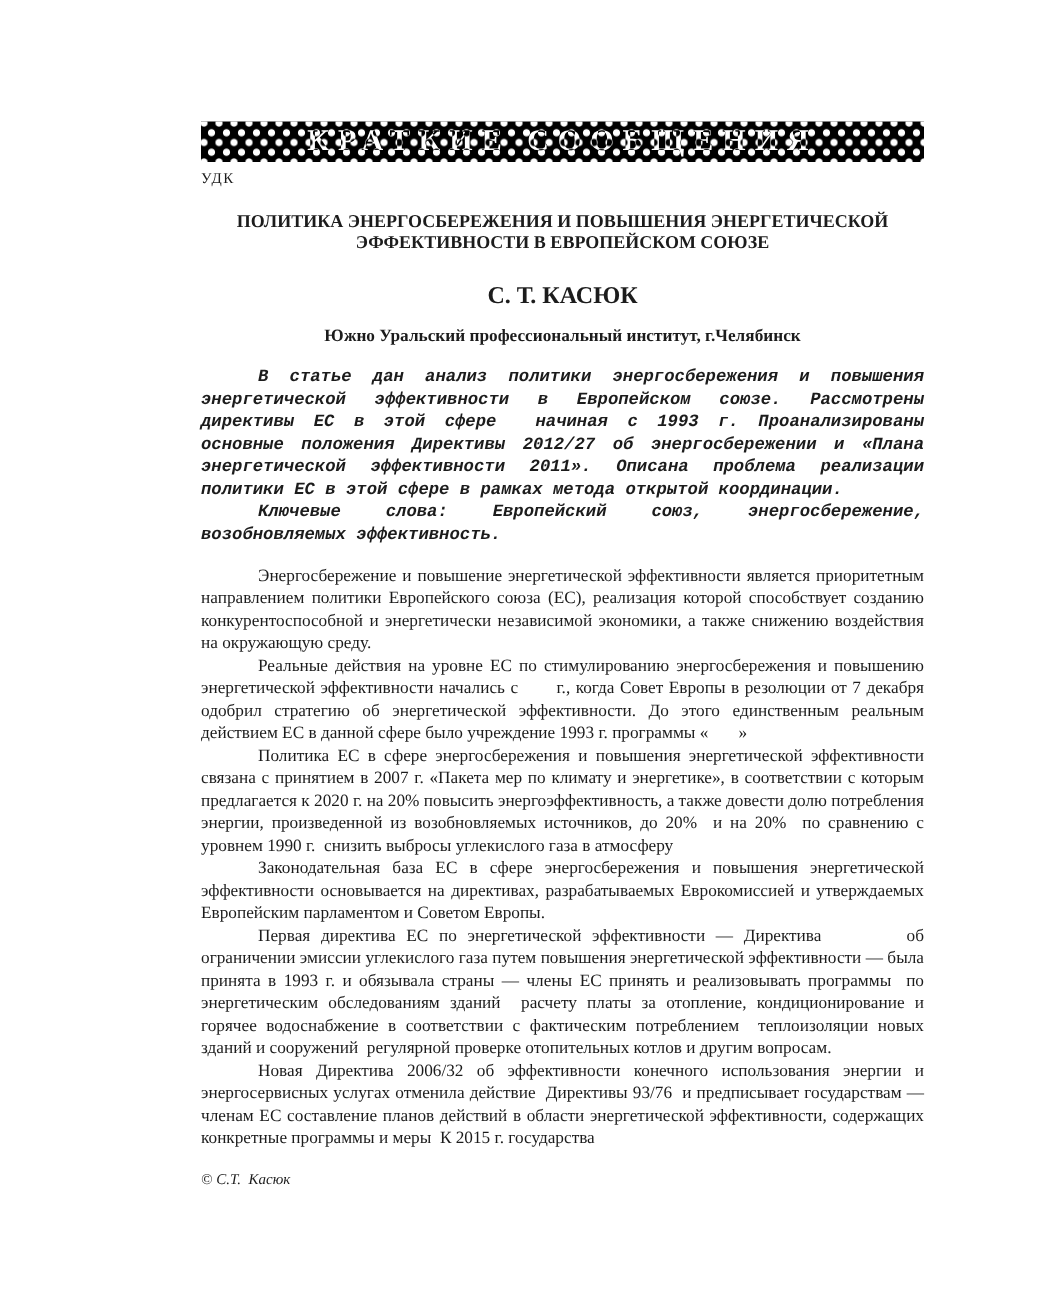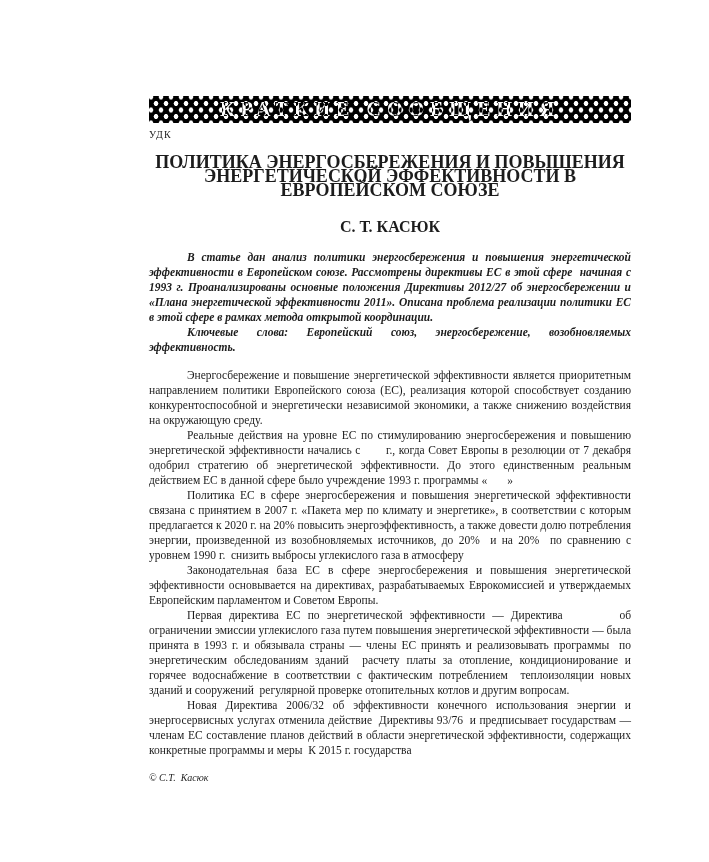--- a/index.html
+++ b/index.html
@@ -8,24 +8,23 @@
     position: relative;
     width: 709px;
     height: 862px;
     background: #ffffff;
     font-family: "Liberation Serif", "DejaVu Serif", serif;
     color: #1c1c1c;
     overflow: hidden;
   }
   .content {
     position: absolute;
-    left: 149px;
+    left: 134px;
     top: 81px;
     width: 482px;
-    margin-top: 15px;
   }
   
   .banner {
     height: 27px;
     background-color: #000000;
     background-image:
       radial-gradient(circle, #ffffff 2.1px, rgba(255,255,255,0) 2.7px),
       radial-gradient(circle, #ffffff 2.1px, rgba(255,255,255,0) 2.7px);
     background-size: 10px 13px;
     background-position: 2px 1px, 7px 7.5px;
@@ -47,21 +46,21 @@
   .udk {
     margin-top: 6px;
     font-size: 10px;
     font-weight: normal;
     letter-spacing: 1px;
   }
   .title {
     margin-top: 15px;
     text-align: center;
     font-weight: bold;
-    font-size: 18px;
+    font-size: 12px;
     line-height: 14px;
   }
   .author {
     margin-top: 21px;
     text-align: center;
     font-weight: bold;
     font-size: 16px;
   }
   .affiliation {
     margin-top: 11px;
@@ -72,20 +71,21 @@
   .abstract {
     margin-top: 14px;
   }
   .abstract p {
     font-weight: bold;
     font-style: italic;
     font-size: 11.5px;
     line-height: 15px;
     text-align: justify;
     text-indent: 38px;
+    font-family: Liberation Mono, monospace;
   }
   .body-text {
     margin-top: 13px;
   }
   .body-text p {
     font-size: 11.5px;
     line-height: 15px;
     text-align: justify;
     text-indent: 38px;
   }
@@ -105,20 +105,21 @@
     <div class="banner">
       <span class="banner-text">КРАТКИЕ СООБЩЕНИЯ</span>
     </div>
 
     <div class="udk">УДК</div>
 
     <h1 class="title">ПОЛИТИКА ЭНЕРГОСБЕРЕЖЕНИЯ И ПОВЫШЕНИЯ ЭНЕРГЕТИЧЕСКОЙ ЭФФЕКТИВНОСТИ В ЕВРОПЕЙСКОМ СОЮЗЕ</h1>
 
     <div class="author">С. Т. КАСЮК</div>
 
+    <div class="affiliation">Южно Уральский профессиональный институт, г.Челябинск</div>
 
     <div class="abstract">
       <p>В статье дан анализ политики энергосбережения и повышения энергетической эффективности в Европейском союзе. Рассмотрены директивы ЕС в этой сфере&nbsp; начиная с 1993 г. Проанализированы основные положения Директивы 2012/27 об энергосбережении и «Плана энергетической эффективности 2011». Описана проблема реализации политики ЕС в этой сфере в рамках метода открытой координации.</p>
       <p>Ключевые слова: Европейский союз, энергосбережение, возобновляемых эффективность.</p>
     </div>
 
     <div class="body-text">
       <p>Энергосбережение и повышение энергетической эффективности является приоритетным направлением политики Европейского союза (ЕС), реализация которой способствует созданию конкурентоспособной и энергетически независимой экономики, а также снижению воздействия на окружающую среду.</p>
       <p>Реальные действия на уровне ЕС по стимулированию энергосбережения и повышению энергетической эффективности начались с &nbsp;&nbsp;&nbsp;&nbsp;&nbsp; г., когда Совет Европы в резолюции от 7 декабря одобрил стратегию об энергетической эффективности. До этого единственным реальным действием ЕС в данной сфере было учреждение 1993 г. программы «&nbsp;&nbsp;&nbsp;&nbsp;&nbsp;&nbsp;&nbsp;»</p>
       <p>Политика ЕС в сфере энергосбережения и повышения энергетической эффективности связана с принятием в 2007 г. «Пакета мер по климату и энергетике», в соответствии с которым предлагается к 2020 г. на 20% повысить энергоэффективность, а также довести долю потребления энергии, произведенной из возобновляемых источников, до 20%&nbsp; и на 20%&nbsp; по сравнению с уровнем 1990 г.&nbsp; снизить выбросы углекислого газа в атмосферу</p>

